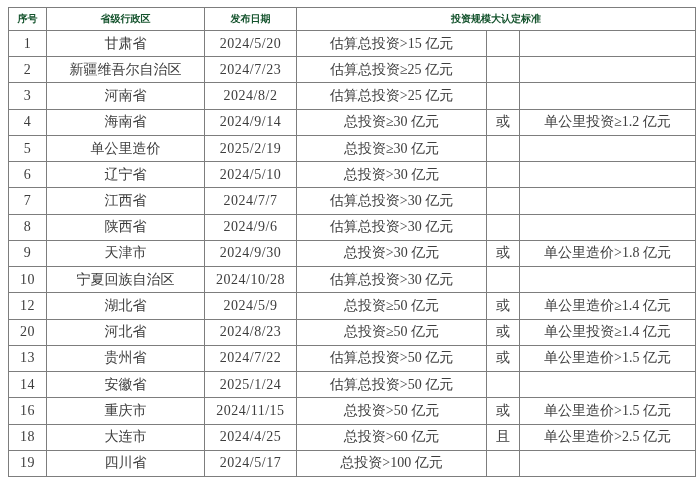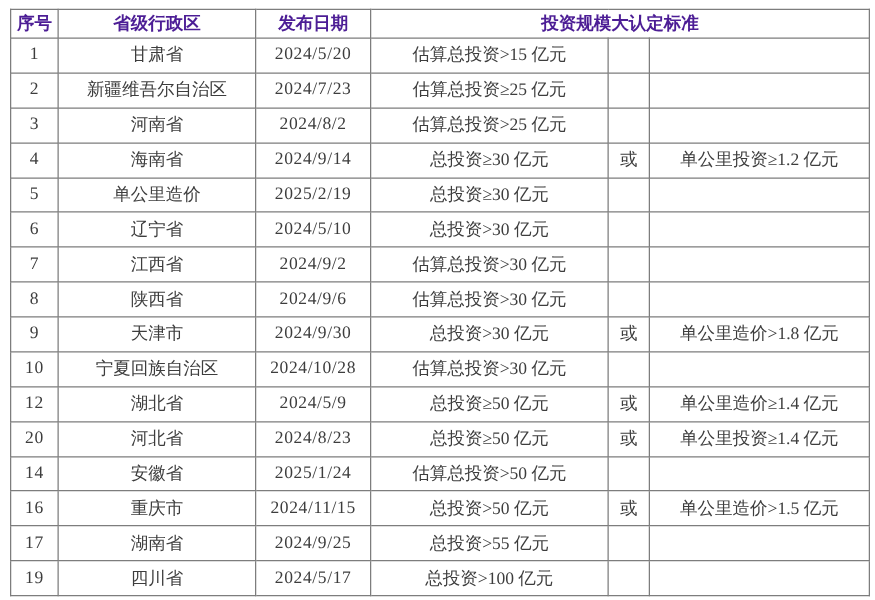--- a/index.html
+++ b/index.html
@@ -27,22 +27,22 @@
     vertical-align: middle;
     padding: 0 2px;
     font-size: 14px;
     color: #3d3d3d;
     white-space: nowrap;
     overflow: hidden;
     height: 22px;
   }
   th {
     font-weight: bold;
-    color: #4c1d95;
-    font-size: 14px;
+    color: #14532d;
+    font-size: 10px;
   }
   td.date-cell, td.row-no {
     font-family: "Liberation Serif", "DejaVu Serif", serif;
     letter-spacing: 0.5px;
   }
 </style>
 </head>
 <body>
 
 <div class="table-wrap">
@@ -108,21 +108,21 @@
           <td class="row-no">6</td>
           <td>辽宁省</td>
           <td class="date-cell">2024/5/10</td>
           <td>总投资&gt;30 亿元</td>
           <td></td>
           <td></td>
         </tr>
         <tr>
           <td class="row-no">7</td>
           <td>江西省</td>
-          <td class="date-cell">2024/9/2</td>
+          <td class="date-cell">2024/7/7</td>
           <td>估算总投资&gt;30 亿元</td>
           <td></td>
           <td></td>
         </tr>
         <tr>
           <td class="row-no">8</td>
           <td>陕西省</td>
           <td class="date-cell">2024/9/6</td>
           <td>估算总投资&gt;30 亿元</td>
           <td></td>
@@ -154,42 +154,50 @@
         </tr>
         <tr>
           <td class="row-no">20</td>
           <td>河北省</td>
           <td class="date-cell">2024/8/23</td>
           <td>总投资≥50 亿元</td>
           <td>或</td>
           <td>单公里投资≥1.4 亿元</td>
         </tr>
         <tr>
+          <td class="row-no">13</td>
+          <td>贵州省</td>
+          <td class="date-cell">2024/7/22</td>
+          <td>估算总投资&gt;50 亿元</td>
+          <td>或</td>
+          <td>单公里造价&gt;1.5 亿元</td>
+        </tr>
+        <tr>
           <td class="row-no">14</td>
           <td>安徽省</td>
           <td class="date-cell">2025/1/24</td>
           <td>估算总投资&gt;50 亿元</td>
           <td></td>
           <td></td>
         </tr>
         <tr>
           <td class="row-no">16</td>
           <td>重庆市</td>
           <td class="date-cell">2024/11/15</td>
           <td>总投资&gt;50 亿元</td>
           <td>或</td>
           <td>单公里造价&gt;1.5 亿元</td>
         </tr>
         <tr>
-          <td class="row-no">17</td>
-          <td>湖南省</td>
-          <td class="date-cell">2024/9/25</td>
-          <td>总投资&gt;55 亿元</td>
-          <td></td>
-          <td></td>
+          <td class="row-no">18</td>
+          <td>大连市</td>
+          <td class="date-cell">2024/4/25</td>
+          <td>总投资&gt;60 亿元</td>
+          <td>且</td>
+          <td>单公里造价&gt;2.5 亿元</td>
         </tr>
         <tr>
           <td class="row-no">19</td>
           <td>四川省</td>
           <td class="date-cell">2024/5/17</td>
           <td>总投资&gt;100 亿元</td>
           <td></td>
           <td></td>
         </tr>
       </tbody>

